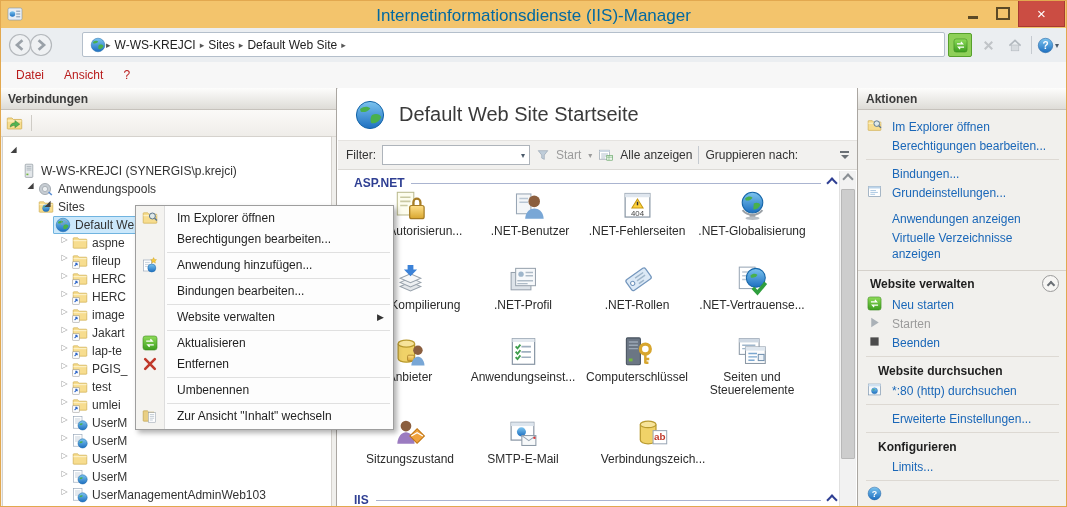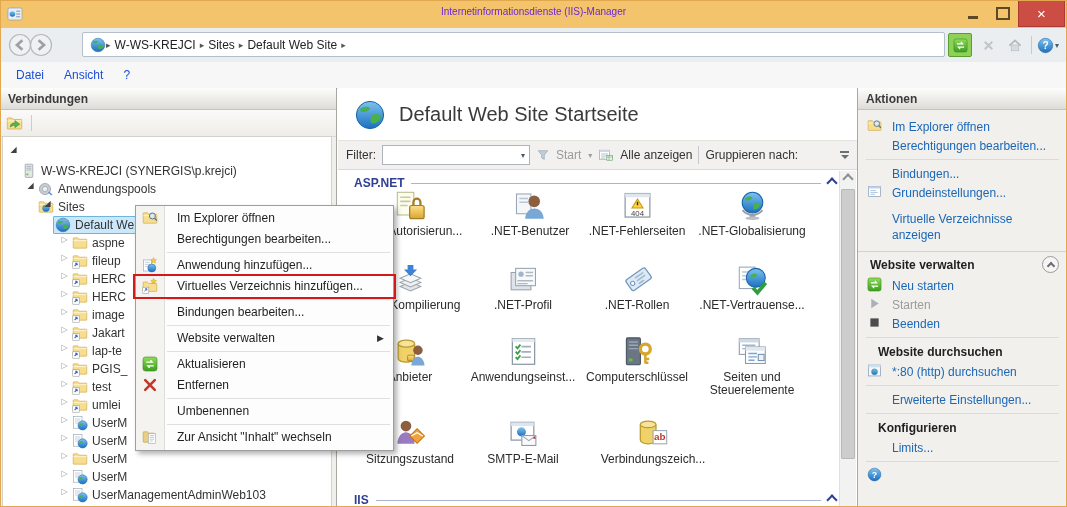--- a/index.html
+++ b/index.html
@@ -4,21 +4,21 @@
 <style>
   html,body{margin:0;padding:0;}
   body{width:1067px;height:507px;position:relative;overflow:hidden;
        font-family:"Liberation Sans",sans-serif;font-size:12px;color:#333;background:#fff;}
   .ic{display:inline-block;vertical-align:middle;flex:none;}
 
   
   #frame{position:absolute;inset:0;border:1px solid #e2a84f;box-sizing:border-box;}
   #titlebar{position:absolute;left:0;top:0;right:0;height:28px;background:#f3c46c;border-bottom:1px solid #e7b054;}
   #tb-icon{position:absolute;left:7px;top:6px;}
-  #tb-title{position:absolute;left:0;right:0;top:6px;text-align:center;font-size:10px;color:#6d28d9;}
+  #tb-title{position:absolute;left:0;right:0;top:6px;text-align:center;font-size:17px;color:#0369a1;}
   #tb-btns{position:absolute;right:2px;top:0;height:26px;display:flex;align-items:center;}
   .tbb{width:30px;height:24px;display:flex;align-items:center;justify-content:center;cursor:pointer;}
   .min-glyph{width:10px;height:3px;background:#5c4a26;margin-top:9px;}
   .max-glyph{width:10px;height:9px;border:2px solid #5c4a26;}
   #btn-close{width:45px;height:25px;background:#cb4d43;border:1px solid #a83a31;display:flex;align-items:center;justify-content:center;color:#fff;font-size:15px;cursor:pointer;}
 
   
   #addressbar{position:absolute;left:0;top:28px;right:0;height:34px;background:#ebeef1;border-bottom:1px solid #d8dbdf;}
   #navbtns{position:absolute;left:8px;top:5px;display:flex;}
   #navbtns .ic{margin-right:-3px;}
@@ -26,21 +26,21 @@
   .crumb{margin:0 4px;color:#222;white-space:nowrap;cursor:pointer;}
   .crumb-sep{font-size:9px;color:#555;}
   #addr-tools{position:absolute;right:8px;top:5px;display:flex;align-items:center;gap:5px;}
   .addr-btn{width:22px;height:22px;display:flex;align-items:center;justify-content:center;cursor:pointer;border-radius:2px;}
   .addr-btn.green{background:#8ed058;border:1px solid #57a02c;}
   .vsep{width:1px;height:18px;background:#c5cad0;}
   .dd{font-size:8px;color:#4a5a6a;margin-left:1px;}
 
   
   #menubar{position:absolute;left:0;top:62px;right:0;height:26px;background:#f7f7f7;border-bottom:1px solid #e2e2e2;display:flex;align-items:center;padding-left:6px;}
-  .menu-item{padding:0 10px;line-height:25px;cursor:pointer;color:#1d4ed8;}
+  .menu-item{padding:0 10px;line-height:25px;cursor:pointer;color:#b91c1c;}
 
   
   .panel-header{height:22px;background:linear-gradient(#fdfdfc,#ddдবd7);background:linear-gradient(#fdfdfc,#dedcd7);border-bottom:1px solid #c6c2bc;font-weight:bold;color:#3b3b3b;display:flex;align-items:center;padding:0 8px;box-sizing:border-box;}
 
   
   #leftpanel{position:absolute;left:0;top:88px;width:337px;bottom:0;background:#f0efec;border-right:1px solid #aaa6a1;box-sizing:border-box;}
   #conn-toolbar{position:absolute;left:0;top:22px;right:0;height:26px;background:linear-gradient(#fbfaf8,#efede9);border-bottom:1px solid #dbd8d3;display:flex;align-items:center;padding-left:6px;}
   #conn-toolbar .tsep{width:1px;height:16px;background:#cfccc6;margin-left:8px;}
   #tree{position:absolute;left:2px;top:48px;right:4px;bottom:0;background:#fff;border:1px solid #d5d2cd;border-bottom:none;overflow:hidden;padding-top:3px;box-sizing:border-box;}
   .trow{height:18px;display:flex;align-items:center;white-space:nowrap;cursor:pointer;}
@@ -722,20 +722,23 @@
         <span class="">Bindungen...</span>
       </div>
       <div class="a-row a-link">
         <svg class="ic" width="15" height="15" viewBox="0 0 16 16">
           <use href="#i-basicsettings"></use>
         </svg>
         <span class="">Grundeinstellungen...</span>
       </div>
       <div class="a-gap"></div>
       <div class="a-row a-link">
+        <span class="">Anwendungen anzeigen</span>
+      </div>
+      <div class="a-row a-link">
         <span class="wrap2">Virtuelle Verzeichnisse anzeigen</span>
       </div>
       <div class="a-headerbar">Website verwalten<span class="circ">
           <span class="chev"></span>
         </span></div>
       <div class="a-row a-link">
         <svg class="ic" width="15" height="15" viewBox="0 0 16 16">
           <use href="#i-refresh"></use>
         </svg>
         <span class="">Neu starten</span>
@@ -780,23 +783,20 @@
 
 <div id="ctxmenu">
     <div class="m-item"><svg class="ic" width="16" height="16" viewBox="0 0 16 16">
         <use href="#i-foldersearch"></use>
       </svg><span>Im Explorer öffnen</span></div>
     <div class="m-item"><span>Berechtigungen bearbeiten...</span></div>
     <div class="m-sep"></div>
     <div class="m-item"><svg class="ic" width="16" height="16" viewBox="0 0 16 16">
         <use href="#i-appstar"></use>
       </svg><span>Anwendung hinzufügen...</span></div>
-    <div class="m-item hl"><svg class="ic" width="16" height="16" viewBox="0 0 16 16">
-        <use href="#i-vdirstar"></use>
-      </svg><span>Virtuelles Verzeichnis hinzufügen...</span></div>
     <div class="m-sep"></div>
     <div class="m-item"><span>Bindungen bearbeiten...</span></div>
     <div class="m-sep"></div>
     <div class="m-item"><span>Website verwalten</span><span class="m-arrow">▶</span></div>
     <div class="m-sep"></div>
     <div class="m-item"><svg class="ic" width="16" height="16" viewBox="0 0 16 16">
         <use href="#i-refresh"></use>
       </svg><span>Aktualisieren</span></div>
     <div class="m-item"><svg class="ic" width="16" height="16" viewBox="0 0 16 16">
         <use href="#i-redx"></use>

